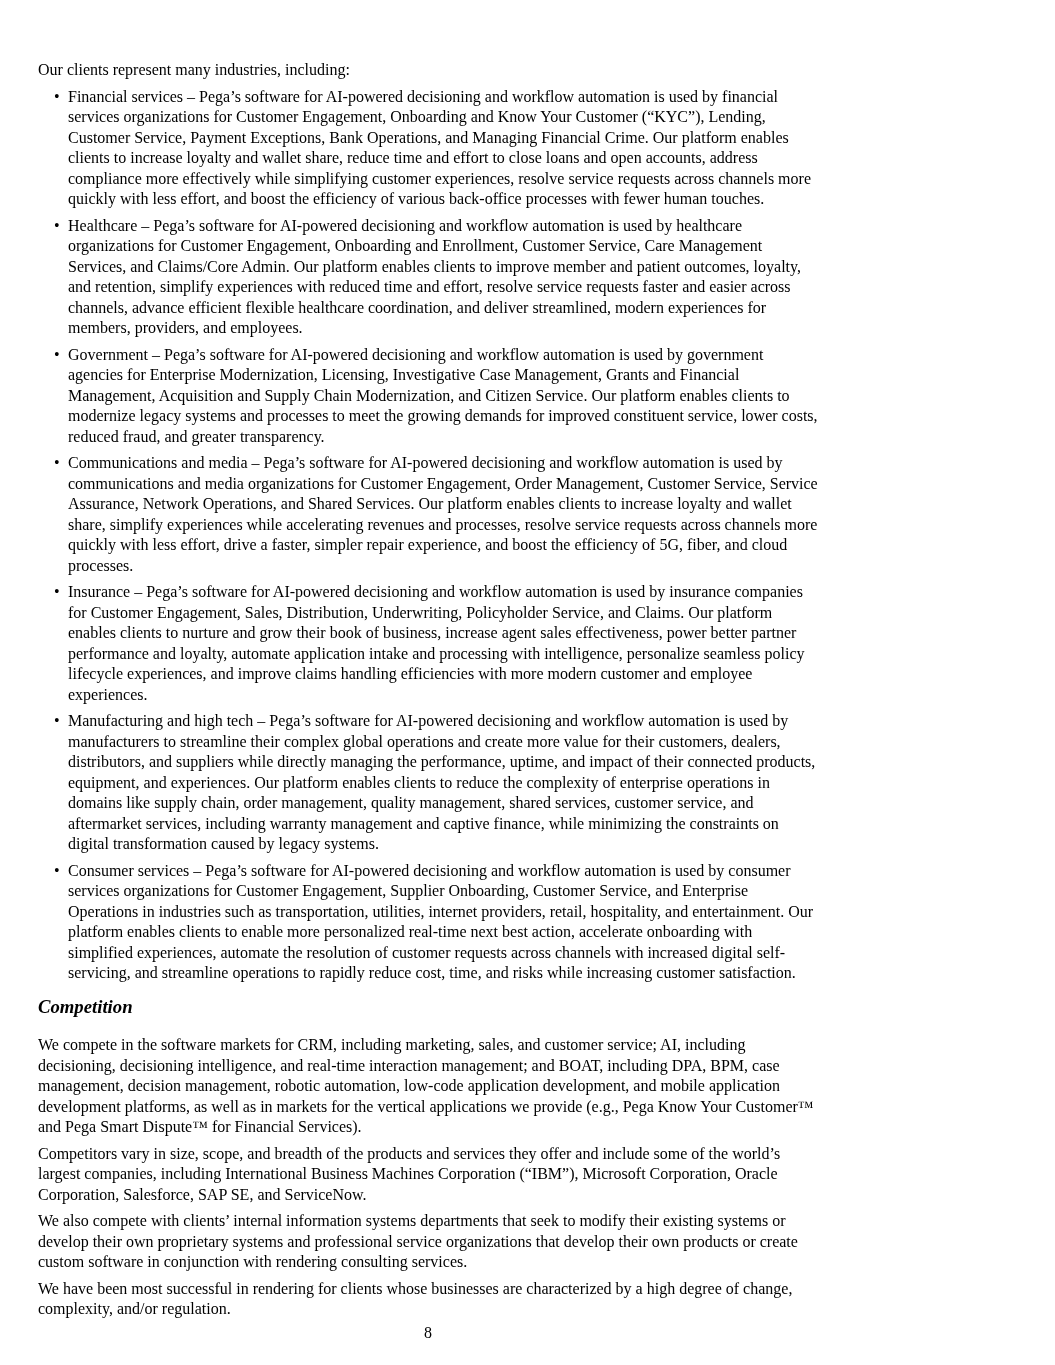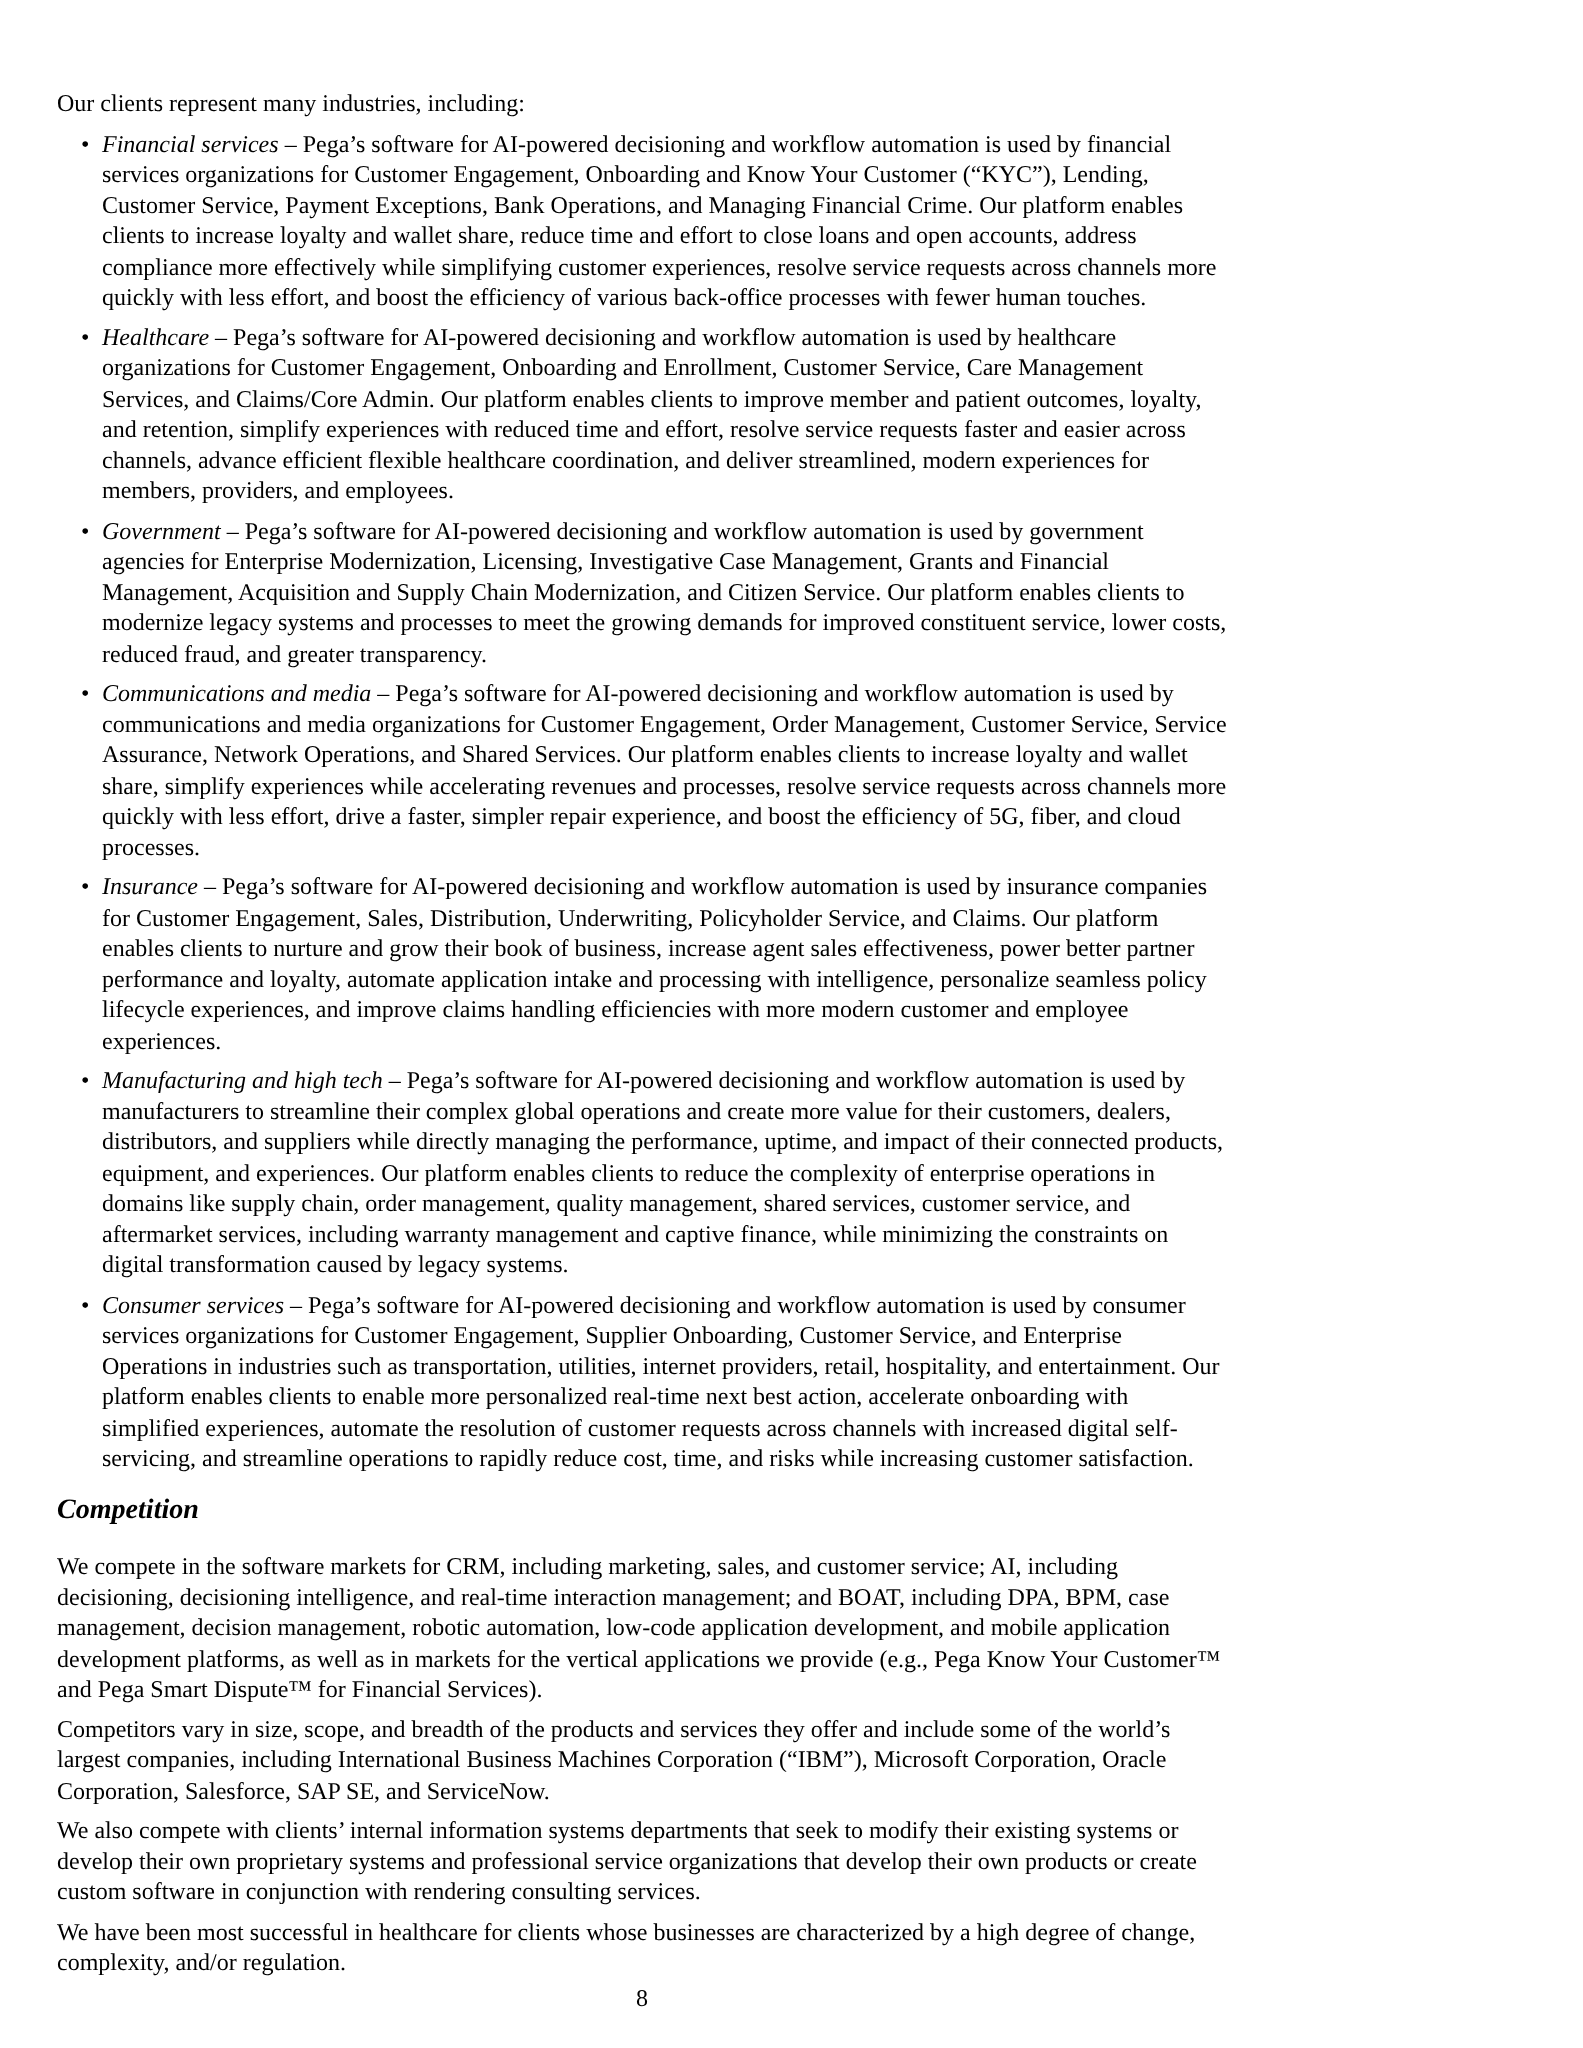--- a/index.html
+++ b/index.html
@@ -36,21 +36,20 @@
     position: relative;
     padding-left: 30px;
     margin: 0 0 6px 0;
   }
   .bullet-marker {
     position: absolute;
     left: 16px;
     top: 0;
   }
   .term {
-    font-style: italic;
   }
   .section-heading {
     font-weight: bold;
     font-style: italic;
     margin: 13px 0 18px 0;
   }
   .para {
     margin: 0 0 6px 0;
   }
   .footer {
@@ -76,17 +75,17 @@
     <li class="bullet"><span class="bullet-marker">•</span><span class="term">Insurance</span> <span>– Pega’s software for AI-powered decisioning and workflow automation is used by insurance companies for Customer Engagement, Sales, Distribution, Underwriting, Policyholder Service, and Claims. Our platform enables clients to nurture and grow their book of business, increase agent sales effectiveness, power better partner performance and loyalty, automate application intake and processing with intelligence, personalize seamless policy lifecycle experiences, and improve claims handling efficiencies with more modern customer and employee experiences.</span></li>
     <li class="bullet"><span class="bullet-marker">•</span><span class="term">Manufacturing and high tech</span> <span>– Pega’s software for AI-powered decisioning and workflow automation is used by manufacturers to streamline their complex global operations and create more value for their customers, dealers, distributors, and suppliers while directly managing the performance, uptime, and impact of their connected products, equipment, and experiences. Our platform enables clients to reduce the complexity of enterprise operations in domains like supply chain, order management, quality management, shared services, customer service, and aftermarket services, including warranty management and captive finance, while minimizing the constraints on digital transformation caused by legacy systems.</span></li>
     <li class="bullet"><span class="bullet-marker">•</span><span class="term">Consumer services</span> <span>– Pega’s software for AI-powered decisioning and workflow automation is used by consumer services organizations for Customer Engagement, Supplier Onboarding, Customer Service, and Enterprise Operations in industries such as transportation, utilities, internet providers, retail, hospitality, and entertainment. Our platform enables clients to enable more personalized real-time next best action, accelerate onboarding with simplified experiences, automate the resolution of customer requests across channels with increased digital self-servicing, and streamline operations to rapidly reduce cost, time, and risks while increasing customer satisfaction.</span></li>
   </ul>
 
   <h3 class="section-heading">Competition</h3>
 
   <p class="para">We compete in the software markets for CRM, including marketing, sales, and customer service; AI, including decisioning, decisioning intelligence, and real-time interaction management; and BOAT, including DPA, BPM, case management, decision management, robotic automation, low-code application development, and mobile application development platforms, as well as in markets for the vertical applications we provide (e.g., Pega Know Your Customer™ and Pega Smart Dispute™ for Financial Services).</p>
   <p class="para">Competitors vary in size, scope, and breadth of the products and services they offer and include some of the world’s largest companies, including International Business Machines Corporation (“IBM”), Microsoft Corporation, Oracle Corporation, Salesforce, SAP SE, and ServiceNow.</p>
   <p class="para">We also compete with clients’ internal information systems departments that seek to modify their existing systems or develop their own proprietary systems and professional service organizations that develop their own products or create custom software in conjunction with rendering consulting services.</p>
-  <p class="para">We have been most successful in healthcare for clients whose businesses are characterized by a high degree of change, complexity, and/or regulation.</p>
+  <p class="para">We have been most successful in rendering for clients whose businesses are characterized by a high degree of change, complexity, and/or regulation.</p>
 
   <div class="footer">8</div>
 
 </div>
 
 </body></html>

